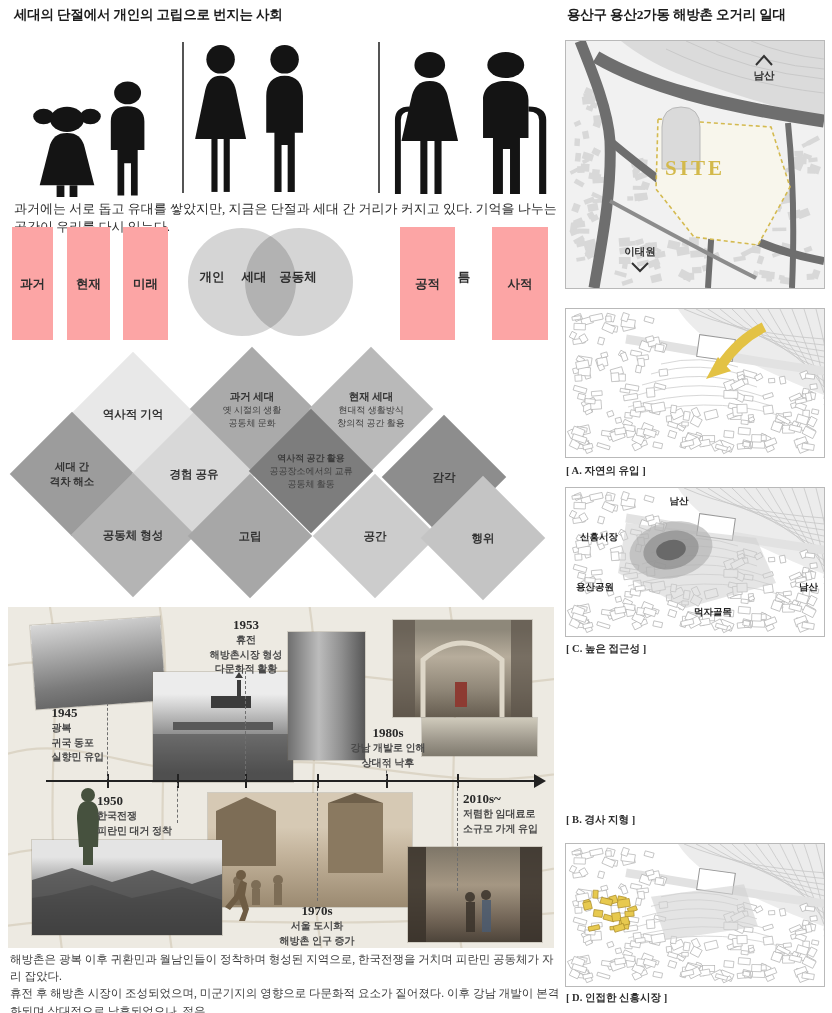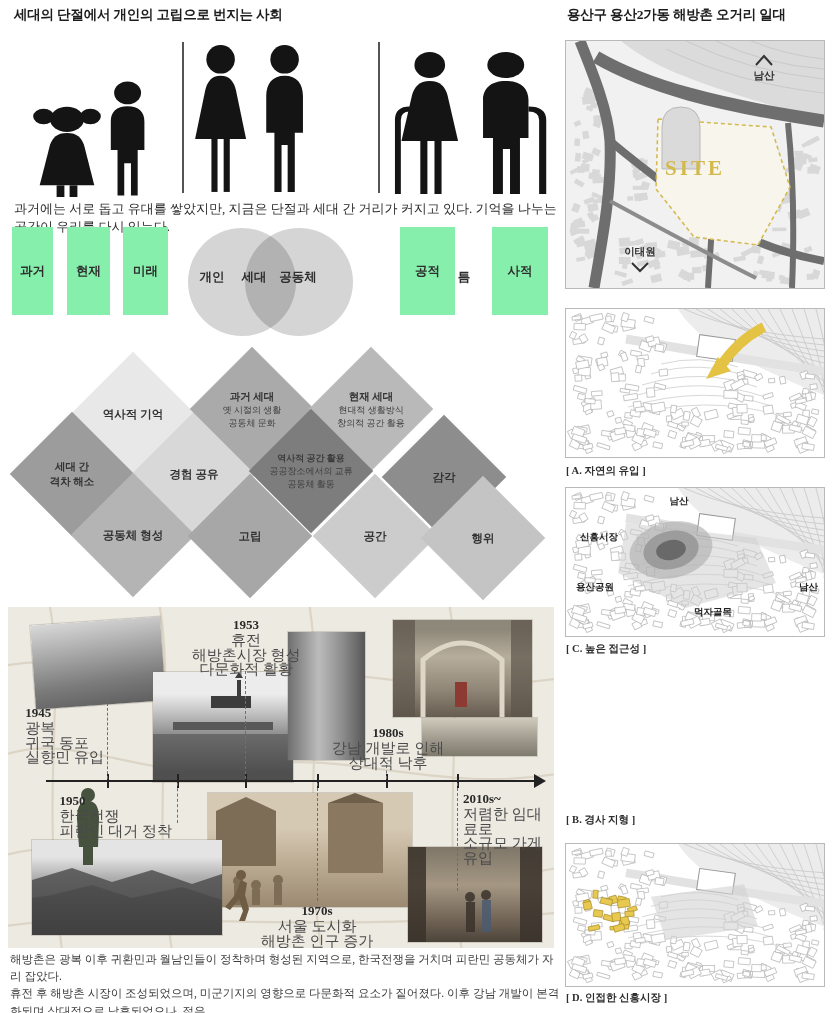--- a/index.html
+++ b/index.html
@@ -1,38 +1,38 @@
 <!DOCTYPE html>
 <html><head>
 <meta charset="utf-8">
 <style>
   html,body{margin:0;padding:0;background:#fff;}
   .page{position:relative;width:832px;height:1013px;background:#fff;overflow:hidden;
         font-family:"Liberation Serif","DejaVu Serif",serif;color:#222;}
   .abs{position:absolute;}
   .hdr{font-weight:bold;font-size:13.5px;color:#1c1c1c;letter-spacing:-0.2px;}
   
-  .blk{position:absolute;top:0;height:88px;background:#86efac;}
+  .blk{position:absolute;top:0;height:113px;background:#fca5a5;}
   .blk span,.venn-lbl{position:absolute;left:50%;top:50%;transform:translate(-50%,-50%);
         font-weight:bold;font-size:12.5px;color:#2e2e2e;white-space:nowrap;}
   .circle{position:absolute;top:1px;width:108px;height:108px;border-radius:50%;background:rgba(0,0,0,0.165);}
   .venn-lbl{font-weight:bold;font-size:12.5px;color:#2e2e2e;}
   
   .dia{position:absolute;width:88px;height:88px;transform:rotate(45deg);}
   .dia .lbl{position:absolute;left:50%;top:50%;width:112px;transform:translate(-50%,-50%) rotate(-45deg);
         text-align:center;color:#333;}
   .dia .t{font-weight:bold;font-size:10.5px;display:block;line-height:15px;}
   .dia .s{font-size:9px;display:block;line-height:13px;color:#3d3d3d;}
   .dia.single .t{font-size:11.5px;}
   
   .collage{background:#edeae2;overflow:hidden;}
   .photo{position:absolute;box-shadow:0 0 0 1px rgba(120,110,95,0.25);}
   .ev{position:absolute;}
   .ev .yr{font-weight:bold;font-size:13px;color:#2a2a2a;display:block;line-height:16px;}
-  .ev .ln{font-size:15px;color:#4a4a4a;display:block;line-height:14.5px;}
+  .ev .ln{font-size:10px;color:#4a4a4a;display:block;line-height:14.5px;font-weight:bold;}
   .ev.right{}
   .ev.center{text-align:center;}
   .dash{position:absolute;width:0;border-left:1px dashed #6f6f6f;}
   .tick{position:absolute;width:2px;height:14px;background:#222;top:167px;}
   .tl-line{position:absolute;left:38px;top:173px;width:492px;height:2px;background:#222;}
   .tl-arrow{position:absolute;left:526px;top:167px;width:0;height:0;
         border-left:12px solid #222;border-top:7px solid transparent;border-bottom:7px solid transparent;}
   
   .panel{border:1px solid #b9b9b9;background:#fff;}
   .cap{font-weight:bold;font-size:10.5px;color:#2e2e2e;}

